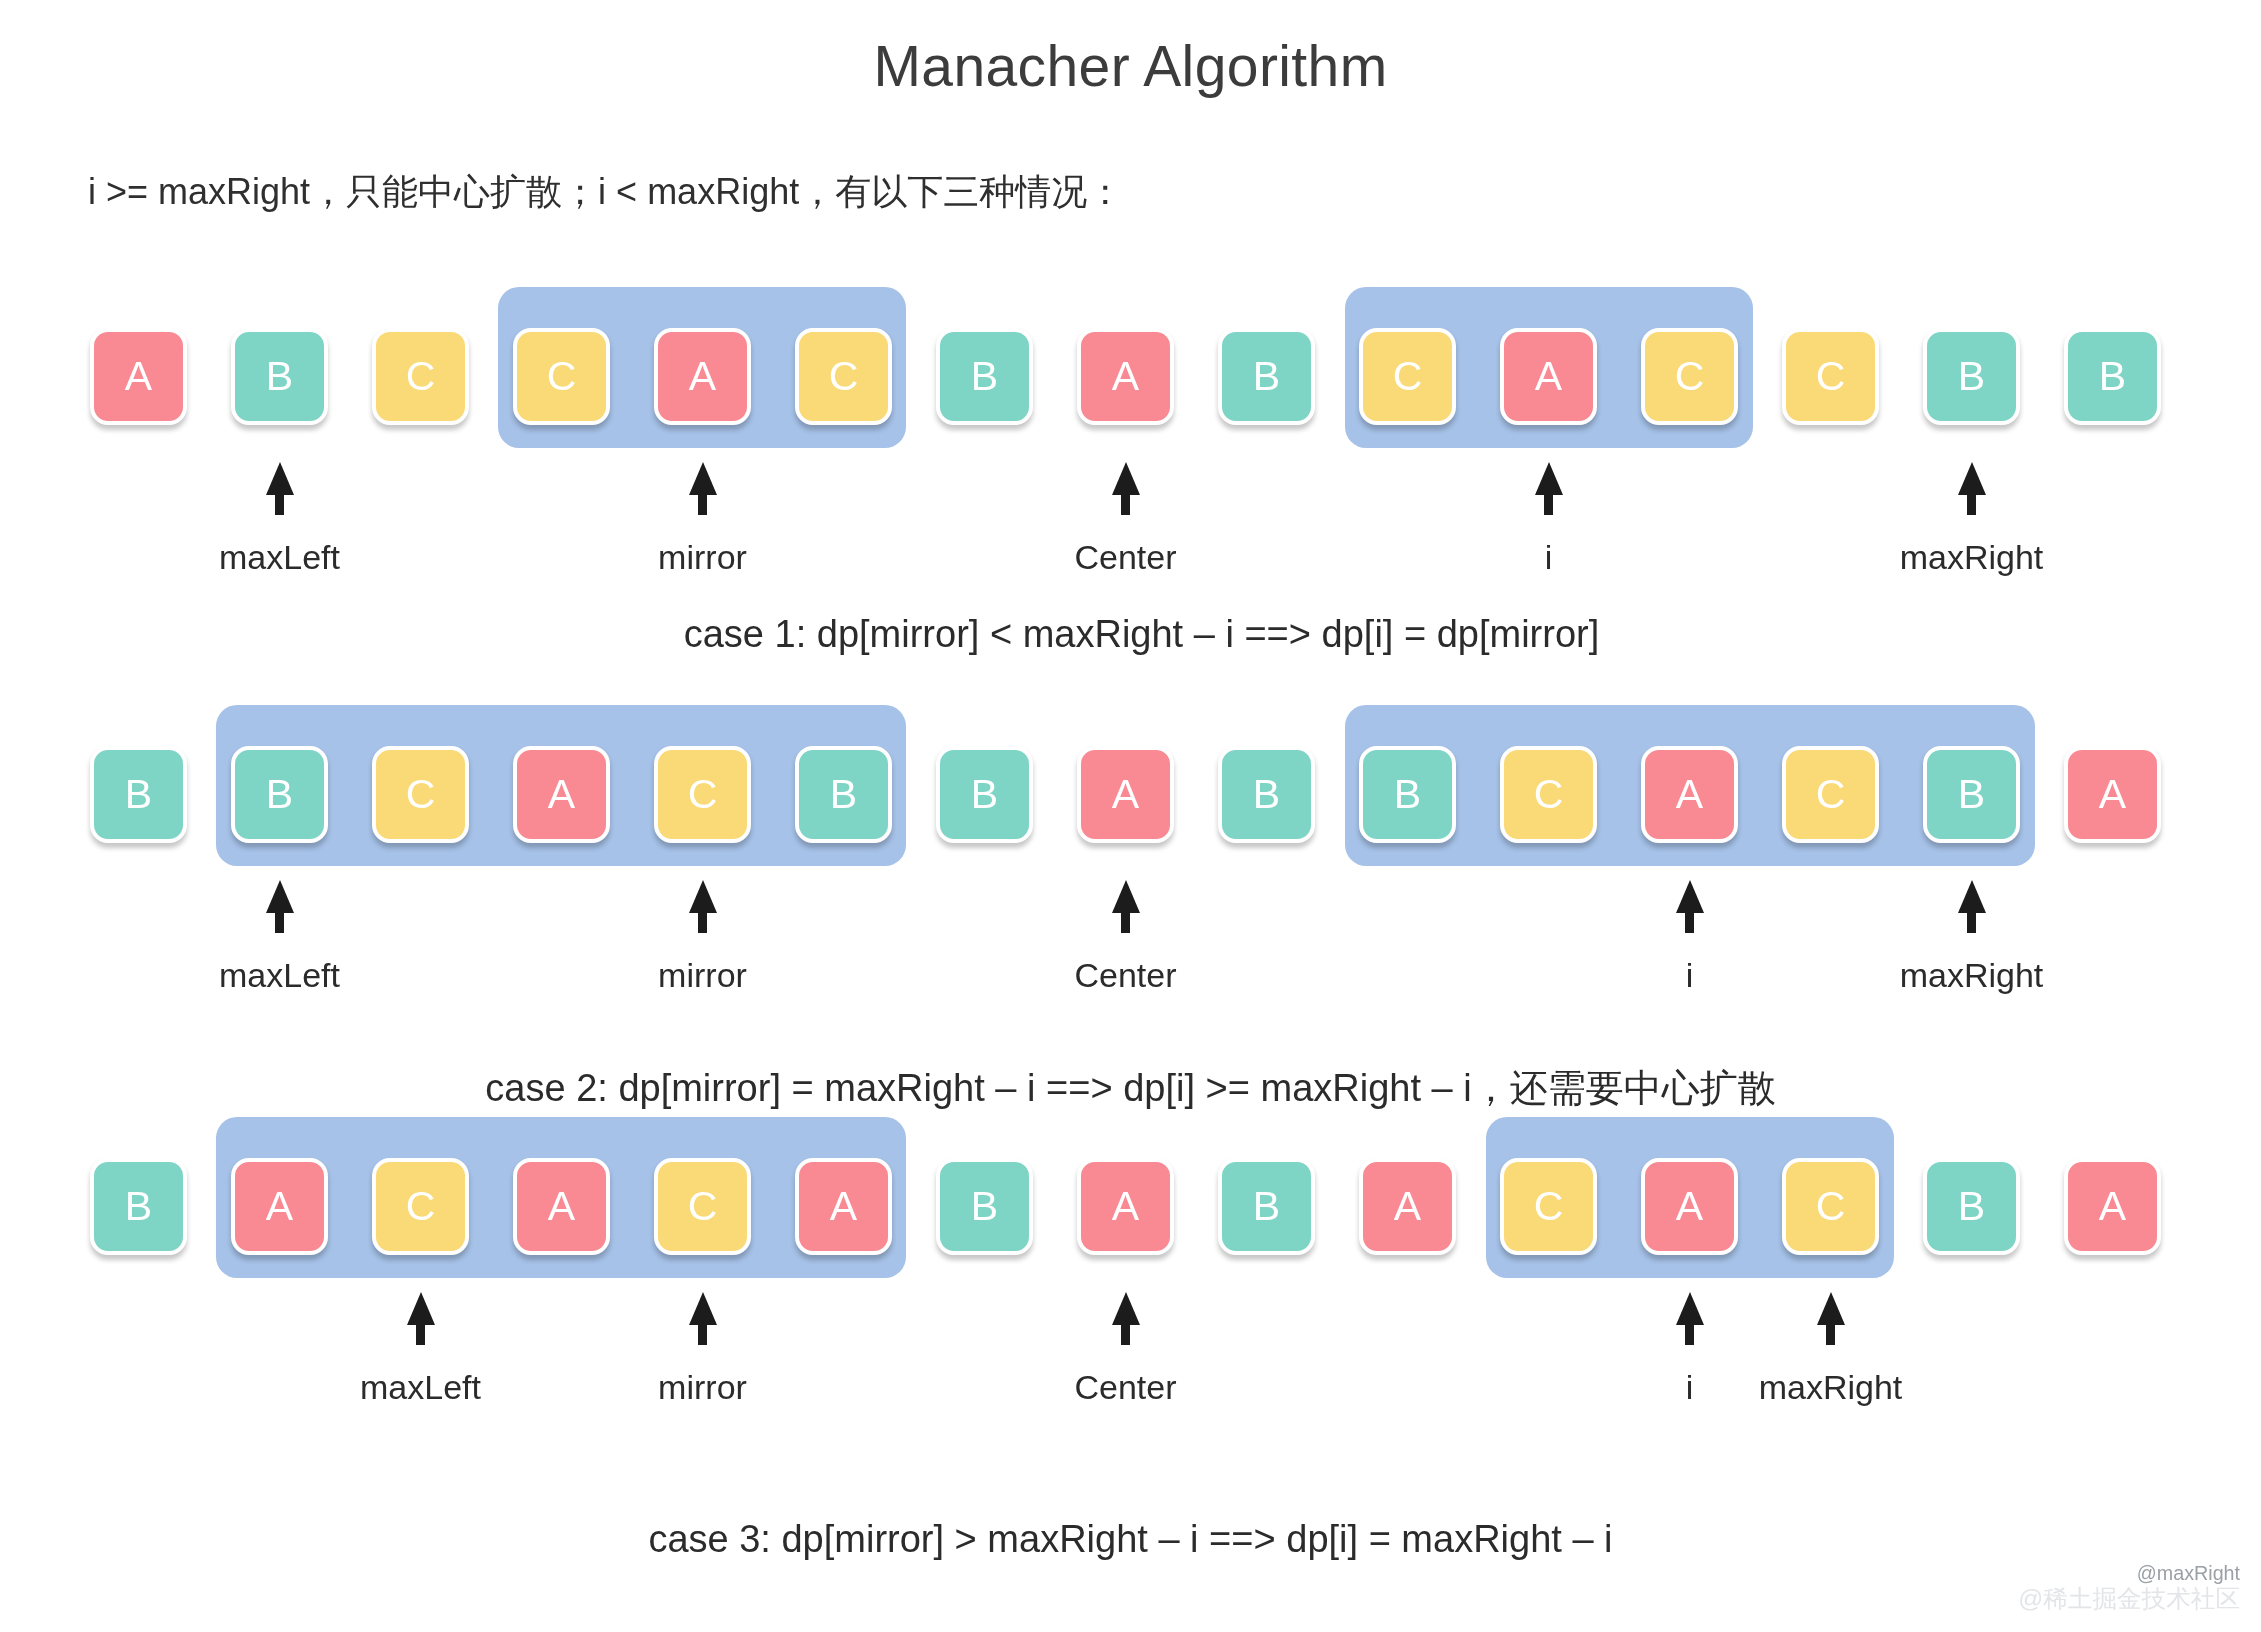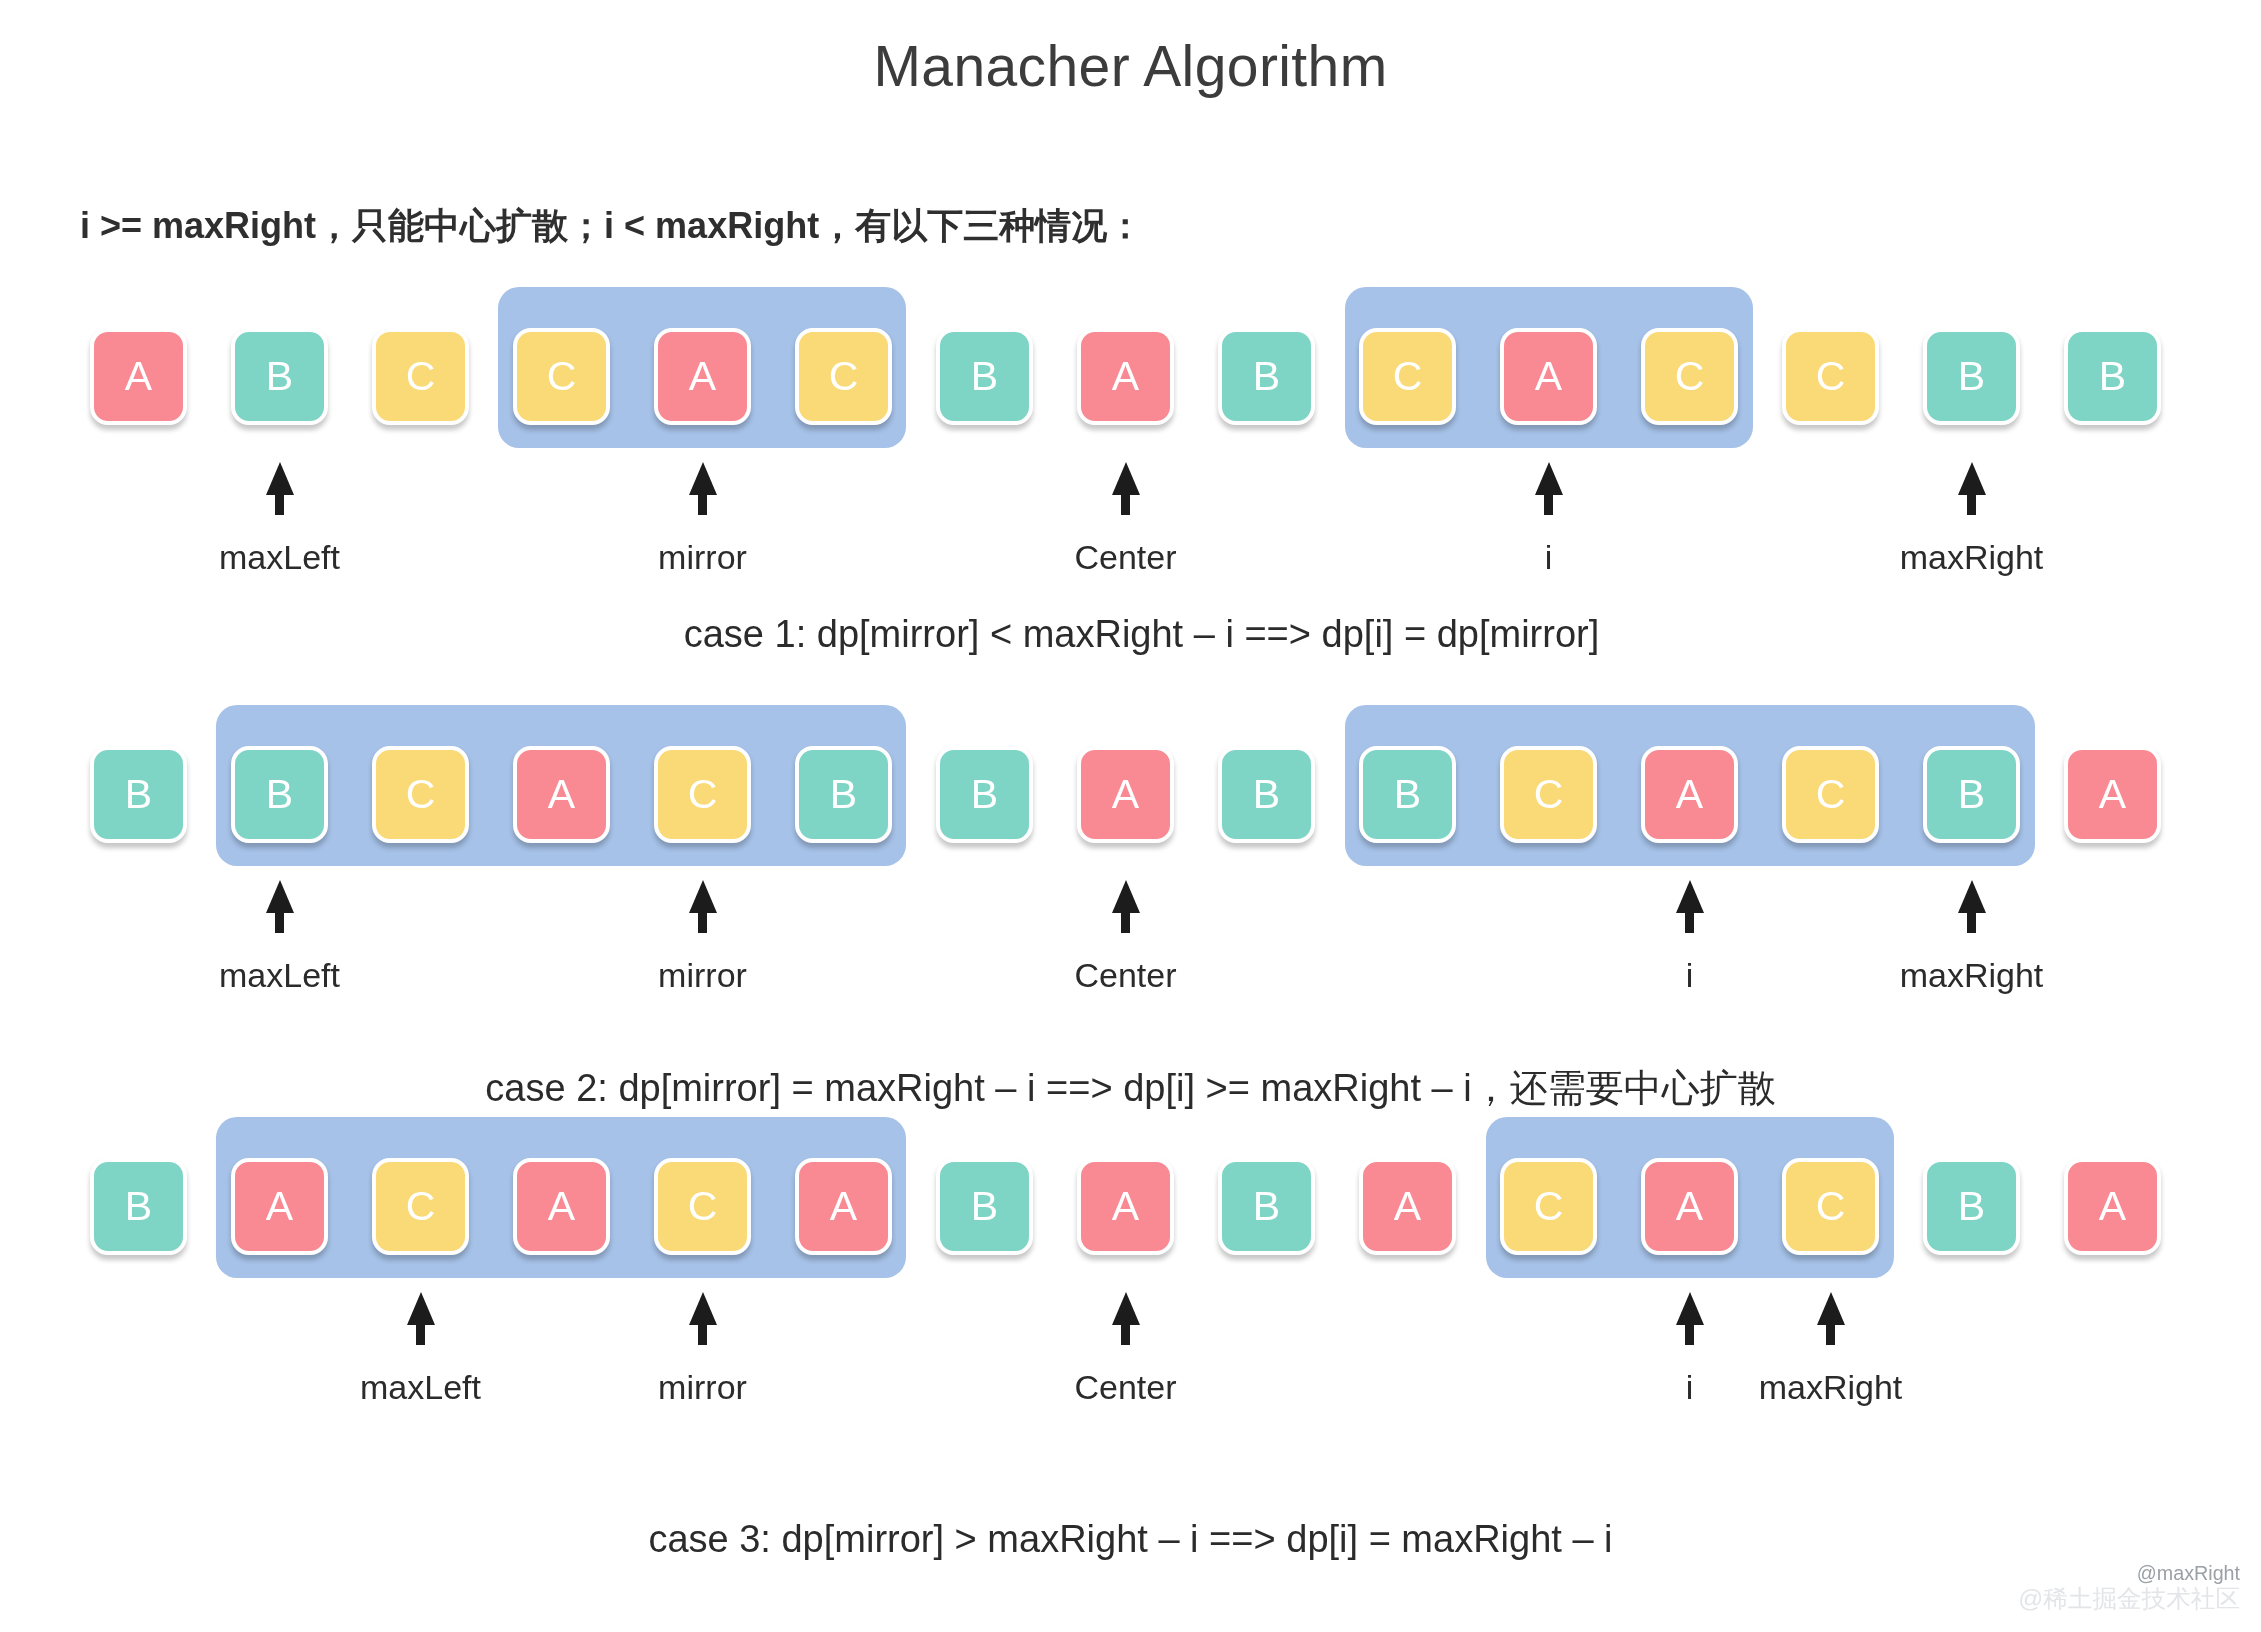--- a/index.html
+++ b/index.html
@@ -13,24 +13,23 @@
   }
   .page{position:relative;width:2261px;height:1632px;}
 
   .title{
     position:absolute;left:0;top:33px;width:2261px;
     text-align:center;
     font-size:57px;font-weight:400;color:#3c3c3c;
     letter-spacing:0.4px;
   }
   .subtitle{
-    position:absolute;left:80px;top:168px;
-    font-size:36px;font-weight:700;color:#2f2f2f;
+    position:absolute;left:88px;top:168px;
+    font-size:36px;font-weight:400;color:#2f2f2f;
     white-space:nowrap;
-    margin-top:34px;
   }
 
   
   .row{position:absolute;left:0;width:2261px;height:271px;}
   .strip{position:absolute;left:0;top:0;width:2261px;height:148px;}
 
   .hl{
     position:absolute;
     background:#a6c2e8;
     border-radius:21px;

